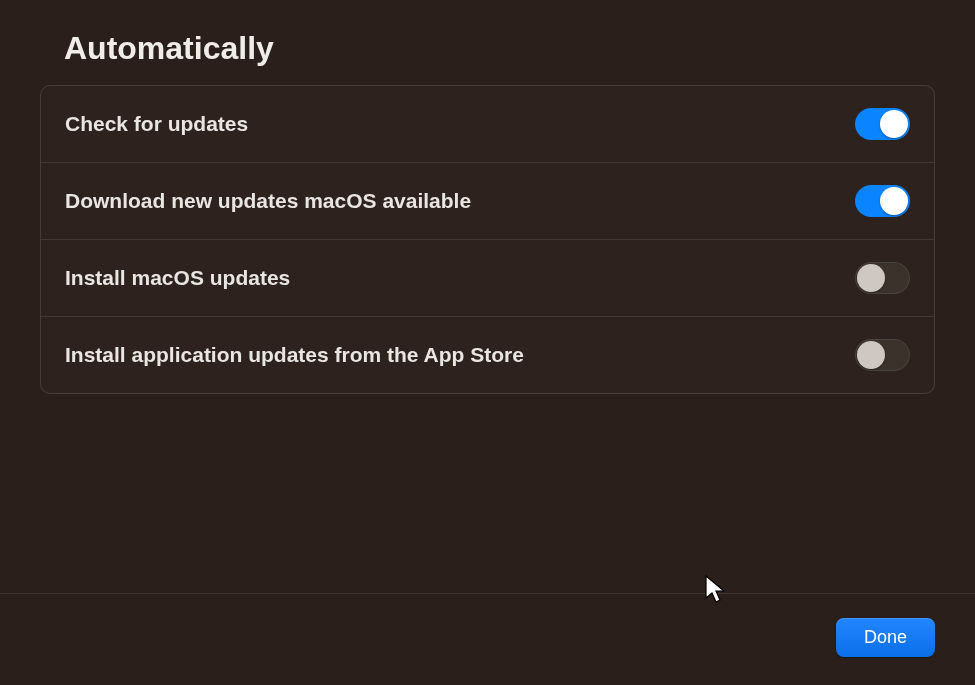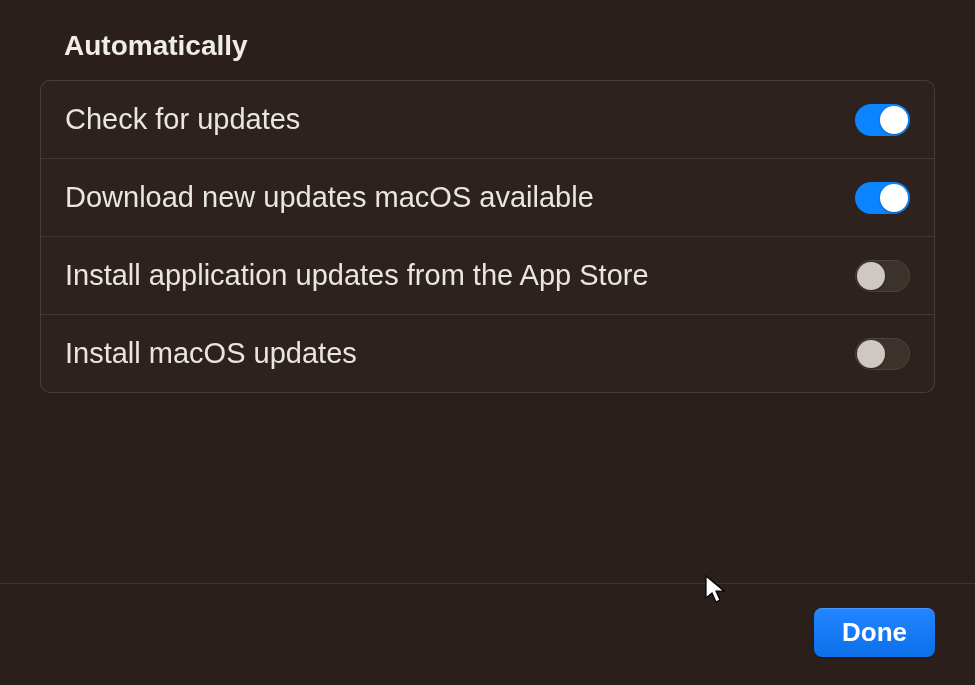--- a/index.html
+++ b/index.html
@@ -18,21 +18,21 @@
     }
     .window {
       width: 100%;
       height: 100%;
       padding: 0 40px;
       display: flex;
       flex-direction: column;
       border-radius: 12px;
     }
     .section-title {
-      font-size: 28px;
+      font-size: 32px;
       font-weight: 700;
       color: #f0ede9;
       padding: 30px 0 18px 24px;
     }
     .settings-group {
       border: 1px solid rgba(255,255,255,0.12);
       border-radius: 10px;
       background: rgba(255,255,255,0.015);
       margin-bottom: 22px;
     }
@@ -40,22 +40,22 @@
       display: flex;
       align-items: center;
       justify-content: space-between;
       padding: 22px 24px;
       border-bottom: 1px solid rgba(255,255,255,0.10);
     }
     .settings-row:last-child {
       border-bottom: none;
     }
     .row-label {
-      font-size: 29px;
-      font-weight: 400;
+      font-size: 21px;
+      font-weight: 700;
       color: #e8e5e3;
     }
     .toggle {
       width: 55px;
       height: 32px;
       border-radius: 32px;
       position: relative;
       cursor: pointer;
       flex-shrink: 0;
     }
@@ -91,22 +91,22 @@
       border-top: 1px solid rgba(255,255,255,0.10);
       padding: 24px 40px 28px 40px;
       display: flex;
       justify-content: flex-end;
     }
     .done-button {
       background: linear-gradient(to bottom, #2186ff, #0a6fe8);
       color: #ffffff;
       border: none;
       border-radius: 8px;
-      font-size: 26px;
-      font-weight: 700;
+      font-size: 18px;
+      font-weight: 400;
       padding: 9px 28px;
       cursor: pointer;
       box-shadow: 0 1px 0 rgba(255,255,255,0.15) inset, 0 1px 2px rgba(0,0,0,0.3);
     }
     .cursor {
       position: absolute;
       left: 705px;
       top: 575px;
       pointer-events: none;
     }
@@ -128,28 +128,28 @@
     </div>
 
     <div class="settings-row">
       <span class="row-label">Download new updates macOS available</span>
       <div class="toggle on" aria-checked="true">
         <div class="knob"></div>
       </div>
     </div>
 
     <div class="settings-row">
-      <span class="row-label">Install application updates from the App Store</span>
+      <span class="row-label">Install macOS updates</span>
       <div class="toggle off" aria-checked="false">
         <div class="knob"></div>
       </div>
     </div>
 
     <div class="settings-row">
-      <span class="row-label">Install macOS updates</span>
+      <span class="row-label">Install application updates from the App Store</span>
       <div class="toggle off" aria-checked="false">
         <div class="knob"></div>
       </div>
     </div>
 
   </div>
 
 
   <div class="footer">
     <button class="done-button">Done</button>

